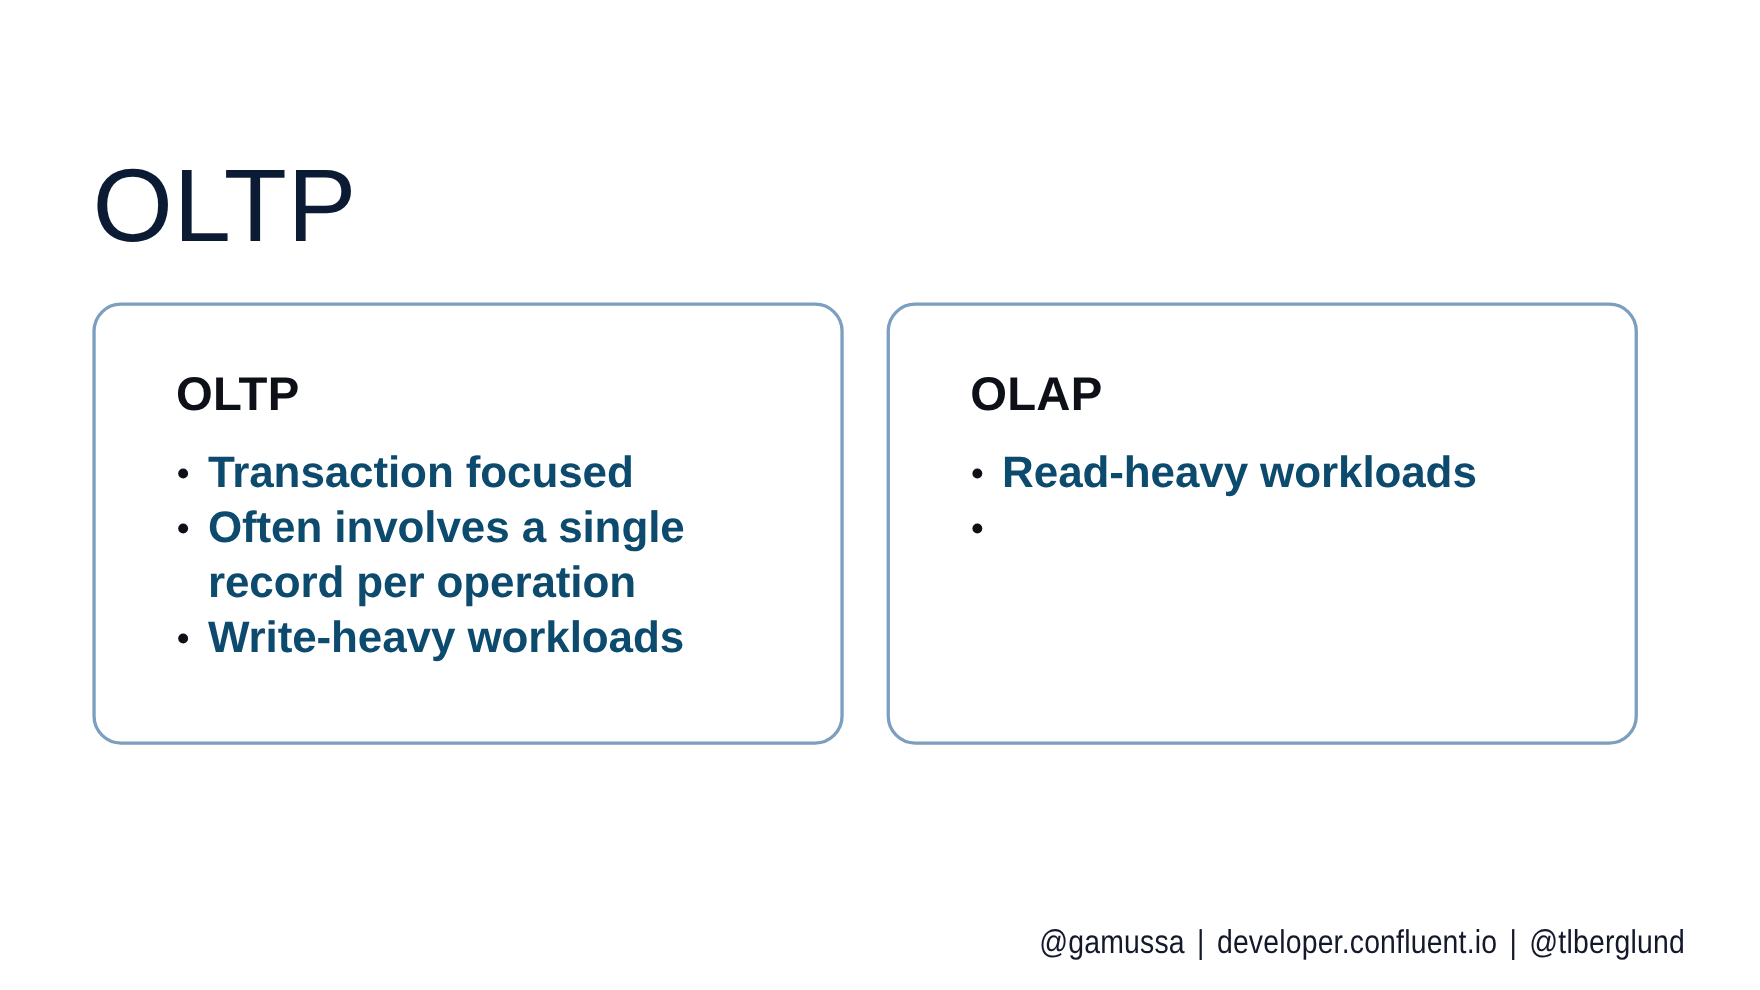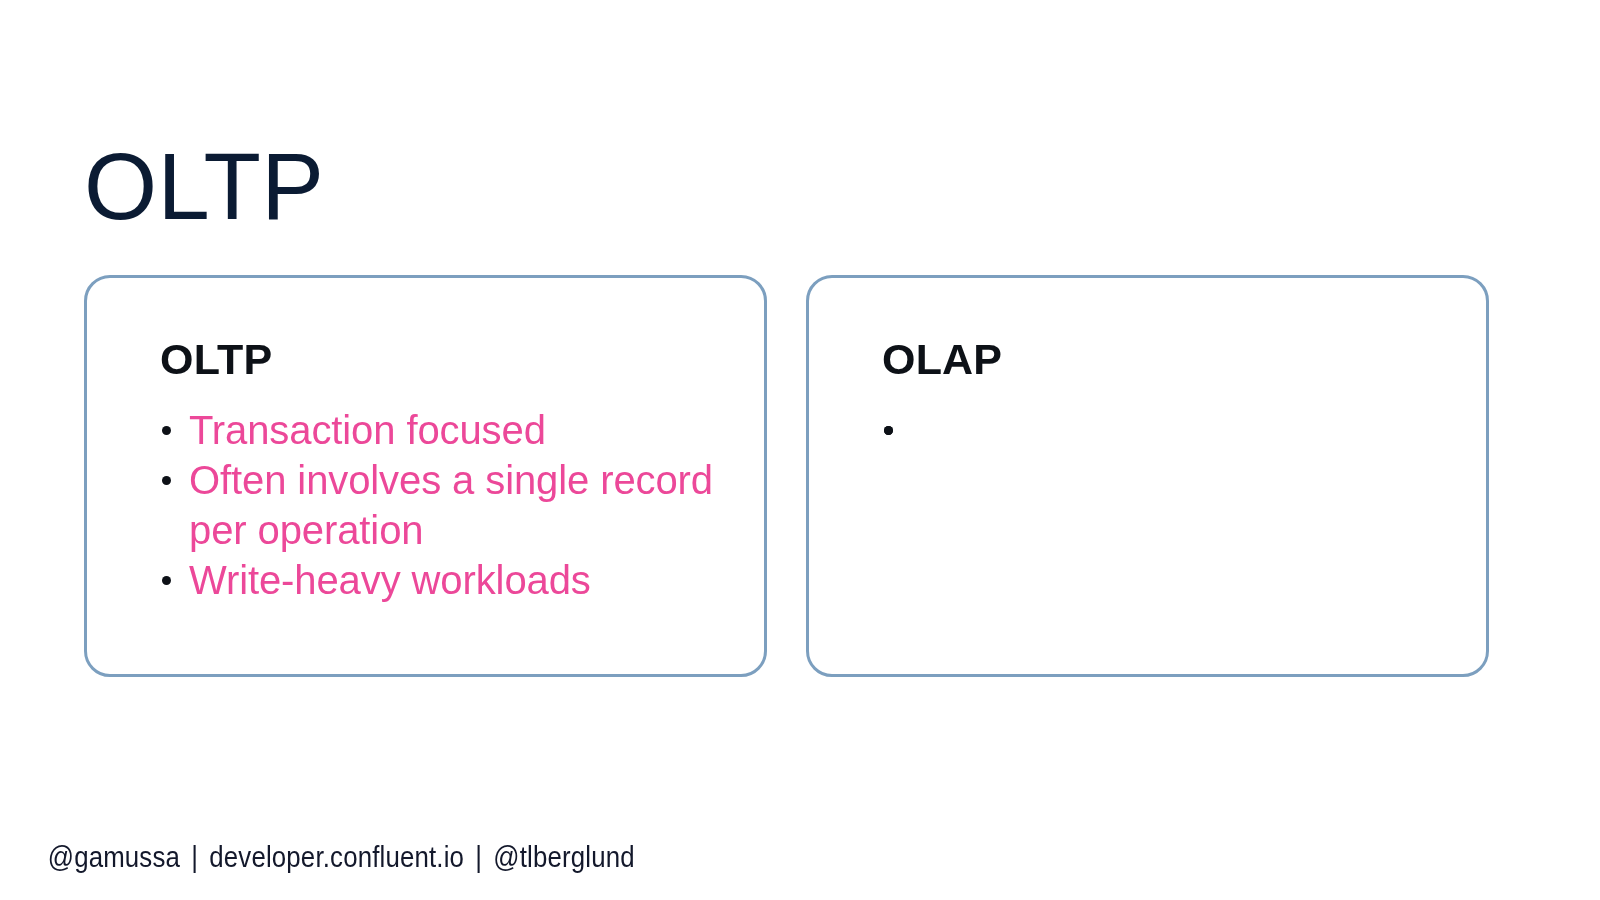--- a/index.html
+++ b/index.html
@@ -71,22 +71,22 @@
   .bullet-list {
     list-style: none;
     margin: 0;
     padding: 0;
   }
 
   .bullet-item {
     position: relative;
     font-size: 40px;
     line-height: 50px;
-    font-weight: 400;
-    color: #ec4899;
+    font-weight: 700;
+    color: #0c4a6e;
     padding-left: 29px;
     margin: 0;
     letter-spacing: -0.1px;
   }
 
   .bullet-dot {
     position: absolute;
     left: 2px;
     top: 21px;
     width: 9px;
@@ -94,21 +94,21 @@
     border-radius: 50%;
     background: #0d1117;
   }
 
   
   .footer {
     position: absolute;
     left: 0;
     top: 838px;
     width: 1580px;
-    text-align: left;
+    text-align: right;
     white-space: nowrap;
   }
 
   .footer-line {
     display: inline-block;
     font-family: "Liberation Sans Narrow", "Liberation Sans", sans-serif;
     font-size: 30px;
     line-height: 38px;
     font-weight: 400;
     color: #13182b;
@@ -145,20 +145,21 @@
           <span>Write-heavy workloads</span>
         </li>
       </ul>
     </section>
 
     <section class="card">
       <h2 class="card-heading">OLAP</h2>
       <ul class="bullet-list">
         <li class="bullet-item">
           <span class="bullet-dot"></span>
+          <span>Read-heavy workloads</span>
         </li>
         <li class="bullet-item">
           <span class="bullet-dot"></span>
         </li>
       </ul>
     </section>
 
   </div>
 
   <div class="footer">

